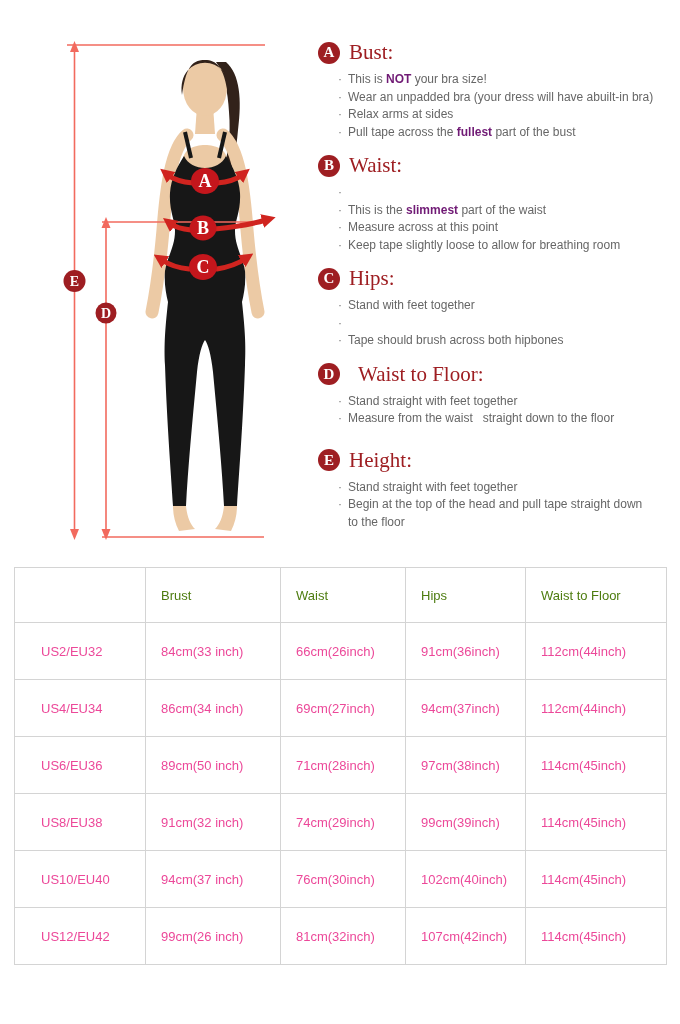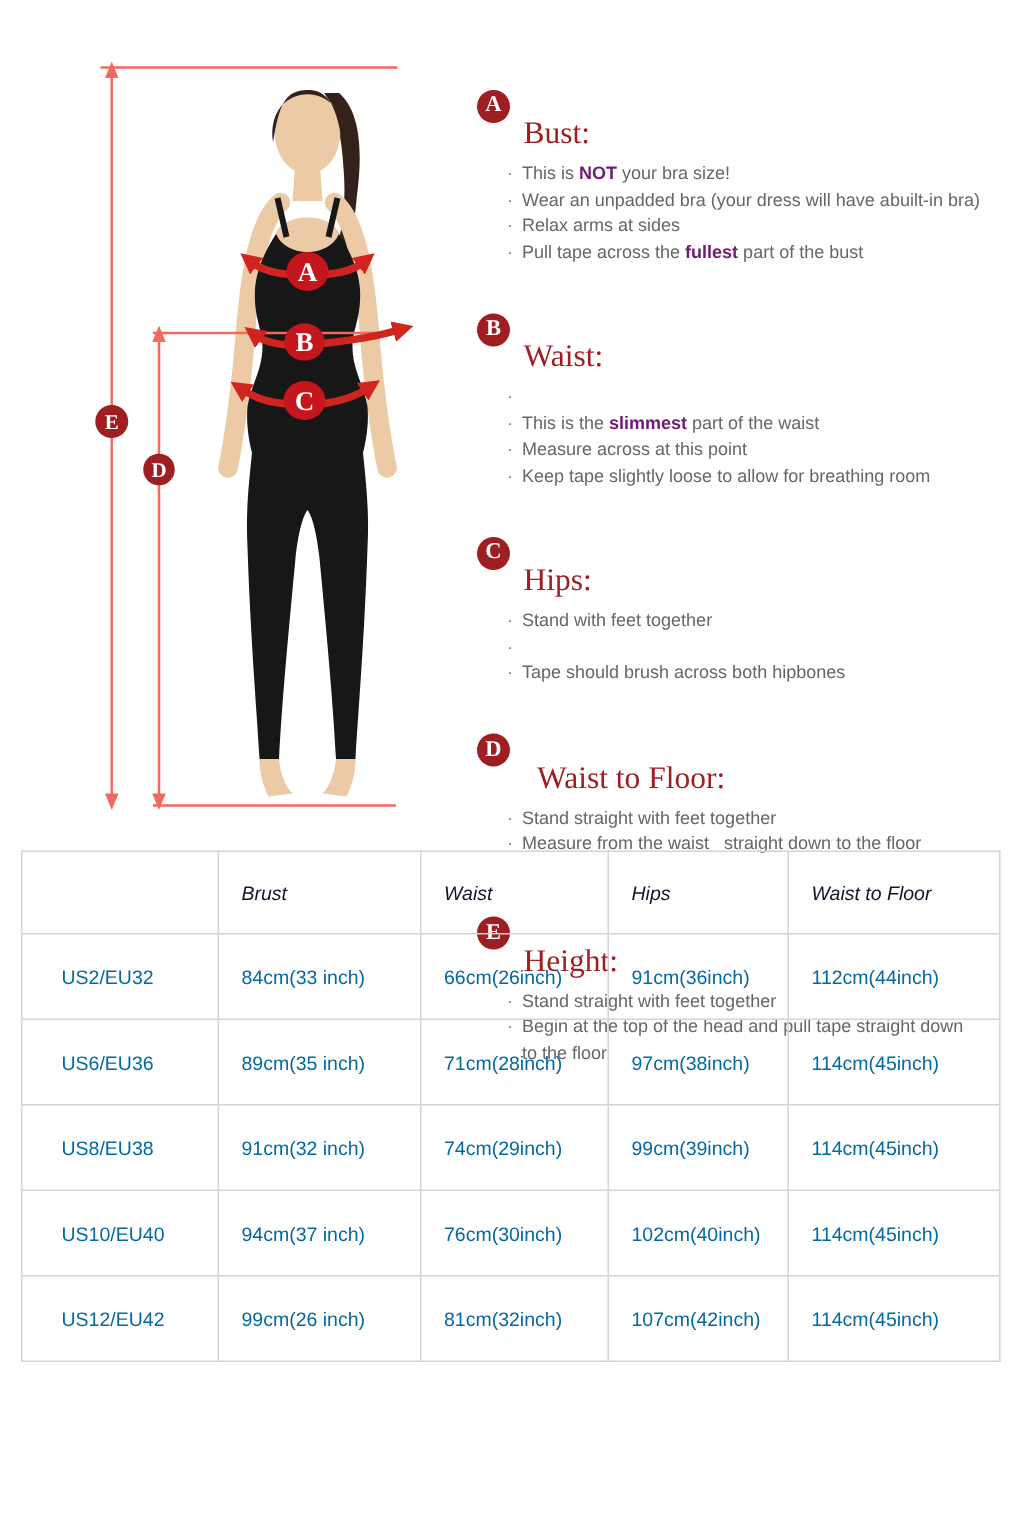--- a/index.html
+++ b/index.html
@@ -8,33 +8,33 @@
 
   
   .instructions{position:absolute;left:318px;top:40px;width:354px;}
   .section{margin-bottom:12px;}
   .section.sec-d{margin-top:5px;}
   .section.sec-e{margin-top:20px;}
   .sec-head{display:flex;align-items:center;margin-bottom:6px;}
   .badge{width:22px;height:22px;border-radius:50%;background:#9e1e22;color:#fff;
          font-family:"Liberation Serif",serif;font-weight:bold;font-size:15px;
          display:flex;align-items:center;justify-content:center;flex:0 0 22px;}
-  .sec-title{font-family:"Liberation Serif",serif;font-size:21px;color:#9e1e22;margin-left:9px;margin-top:36px;}
+  .sec-title{font-family:"Liberation Serif",serif;font-size:21px;color:#9e1e22;margin-left:9px;}
   .sec-d .sec-title{margin-left:18px;}
   .bullets{list-style:none;margin:0;padding:0 0 0 20px;}
   .bullets li{font-size:12px;color:#666;line-height:17.5px;display:flex;}
   .bullets .dot{margin-right:6px;color:#777;}
   .bullets .txt{white-space:pre-wrap;}
   .em{color:#701a75;font-weight:bold;}
 
   
   .size-table{position:absolute;left:14px;top:567px;width:652px;border-collapse:collapse;table-layout:fixed;}
   .size-table th,.size-table td{border:1px solid #d4d4d4;font-size:13px;font-weight:normal;
-        text-align:left;vertical-align:middle;color:#0369a1;padding:0 4px 0 15px;}
-  .size-table thead th{height:54px;color:#0f172a;font-style:italic;}
+        text-align:left;vertical-align:middle;color:#ec4899;padding:0 4px 0 15px;}
+  .size-table thead th{height:54px;color:#4d7c0f;}
   .size-table tbody th,.size-table tbody td{height:56px;}
   .size-table .size-col{padding-left:26px;}
 
   svg.figure{position:absolute;left:0;top:0;}
 </style>
 </head>
 <body>
 
 <div class="canvas">
 
@@ -229,22 +229,29 @@
       </thead>
     <tbody id="tbody">
         <tr>
           <th class="size-col">US2/EU32</th>
           <td>84cm(33 inch)</td>
           <td>66cm(26inch)</td>
           <td>91cm(36inch)</td>
           <td>112cm(44inch)</td>
         </tr>
         <tr>
+          <th class="size-col">US4/EU34</th>
+          <td>86cm(34 inch)</td>
+          <td>69cm(27inch)</td>
+          <td>94cm(37inch)</td>
+          <td>112cm(44inch)</td>
+        </tr>
+        <tr>
           <th class="size-col">US6/EU36</th>
-          <td>89cm(35 inch)</td>
+          <td>89cm(50 inch)</td>
           <td>71cm(28inch)</td>
           <td>97cm(38inch)</td>
           <td>114cm(45inch)</td>
         </tr>
         <tr>
           <th class="size-col">US8/EU38</th>
           <td>91cm(32 inch)</td>
           <td>74cm(29inch)</td>
           <td>99cm(39inch)</td>
           <td>114cm(45inch)</td>

